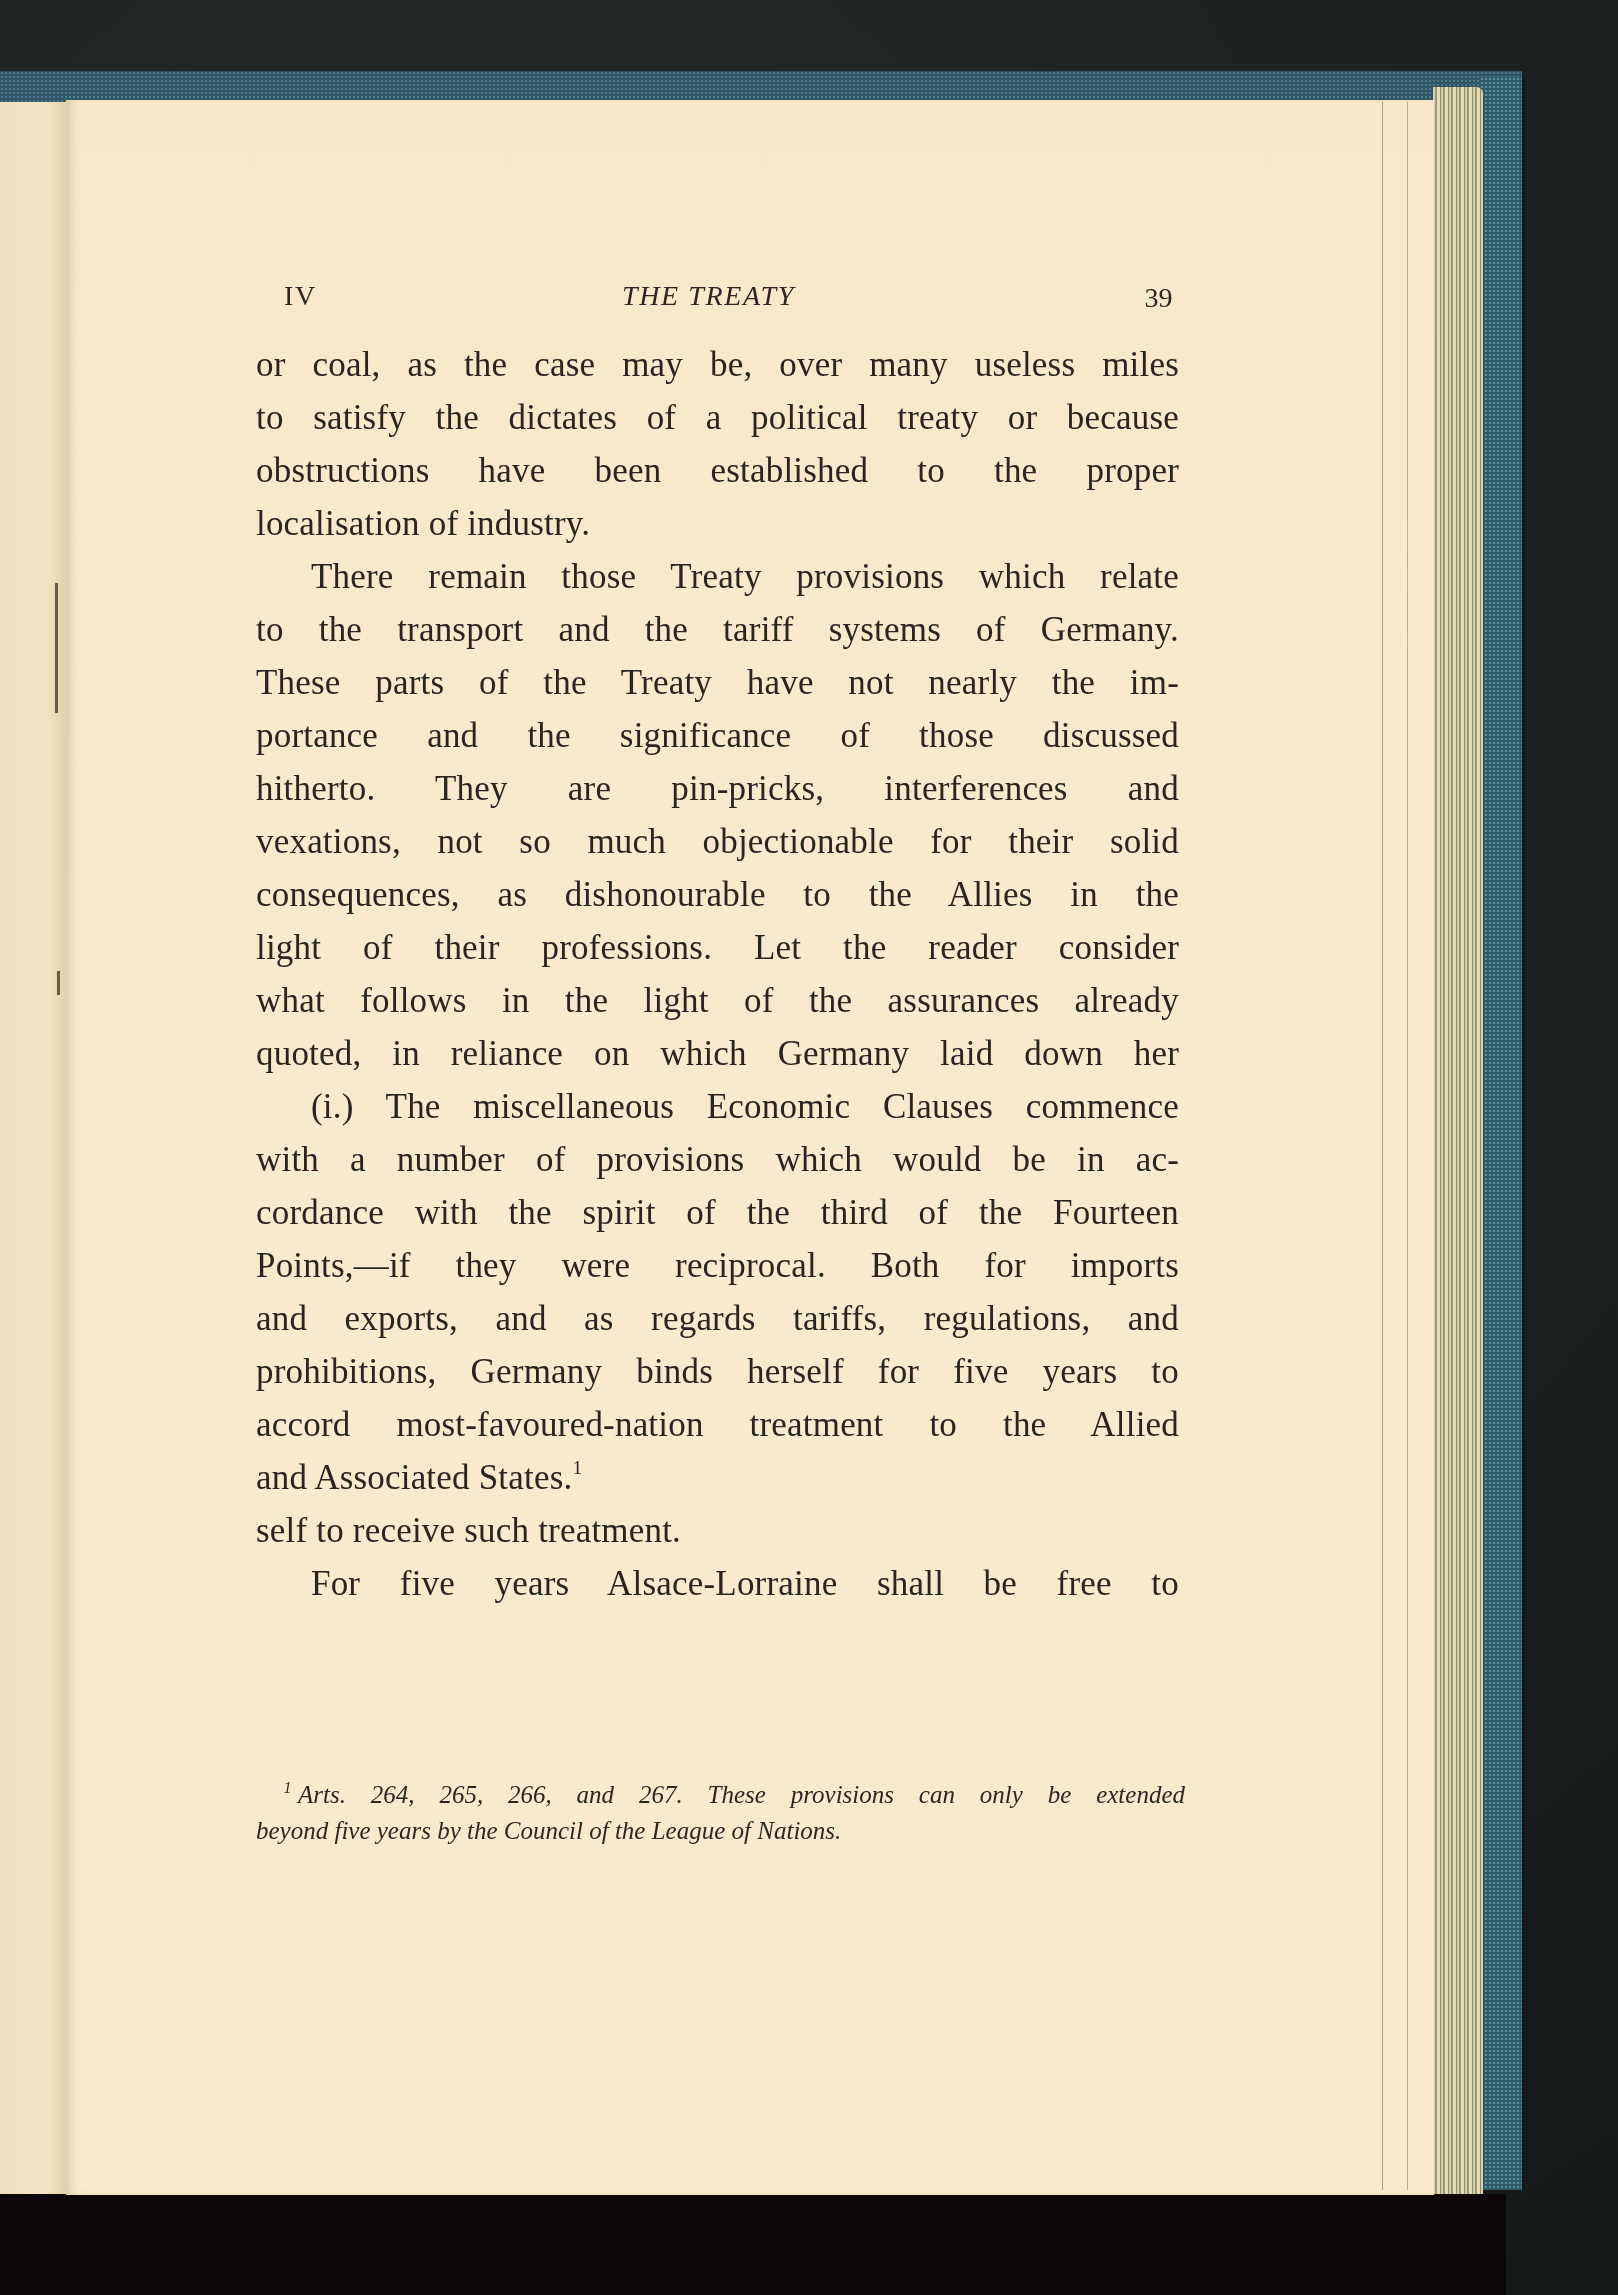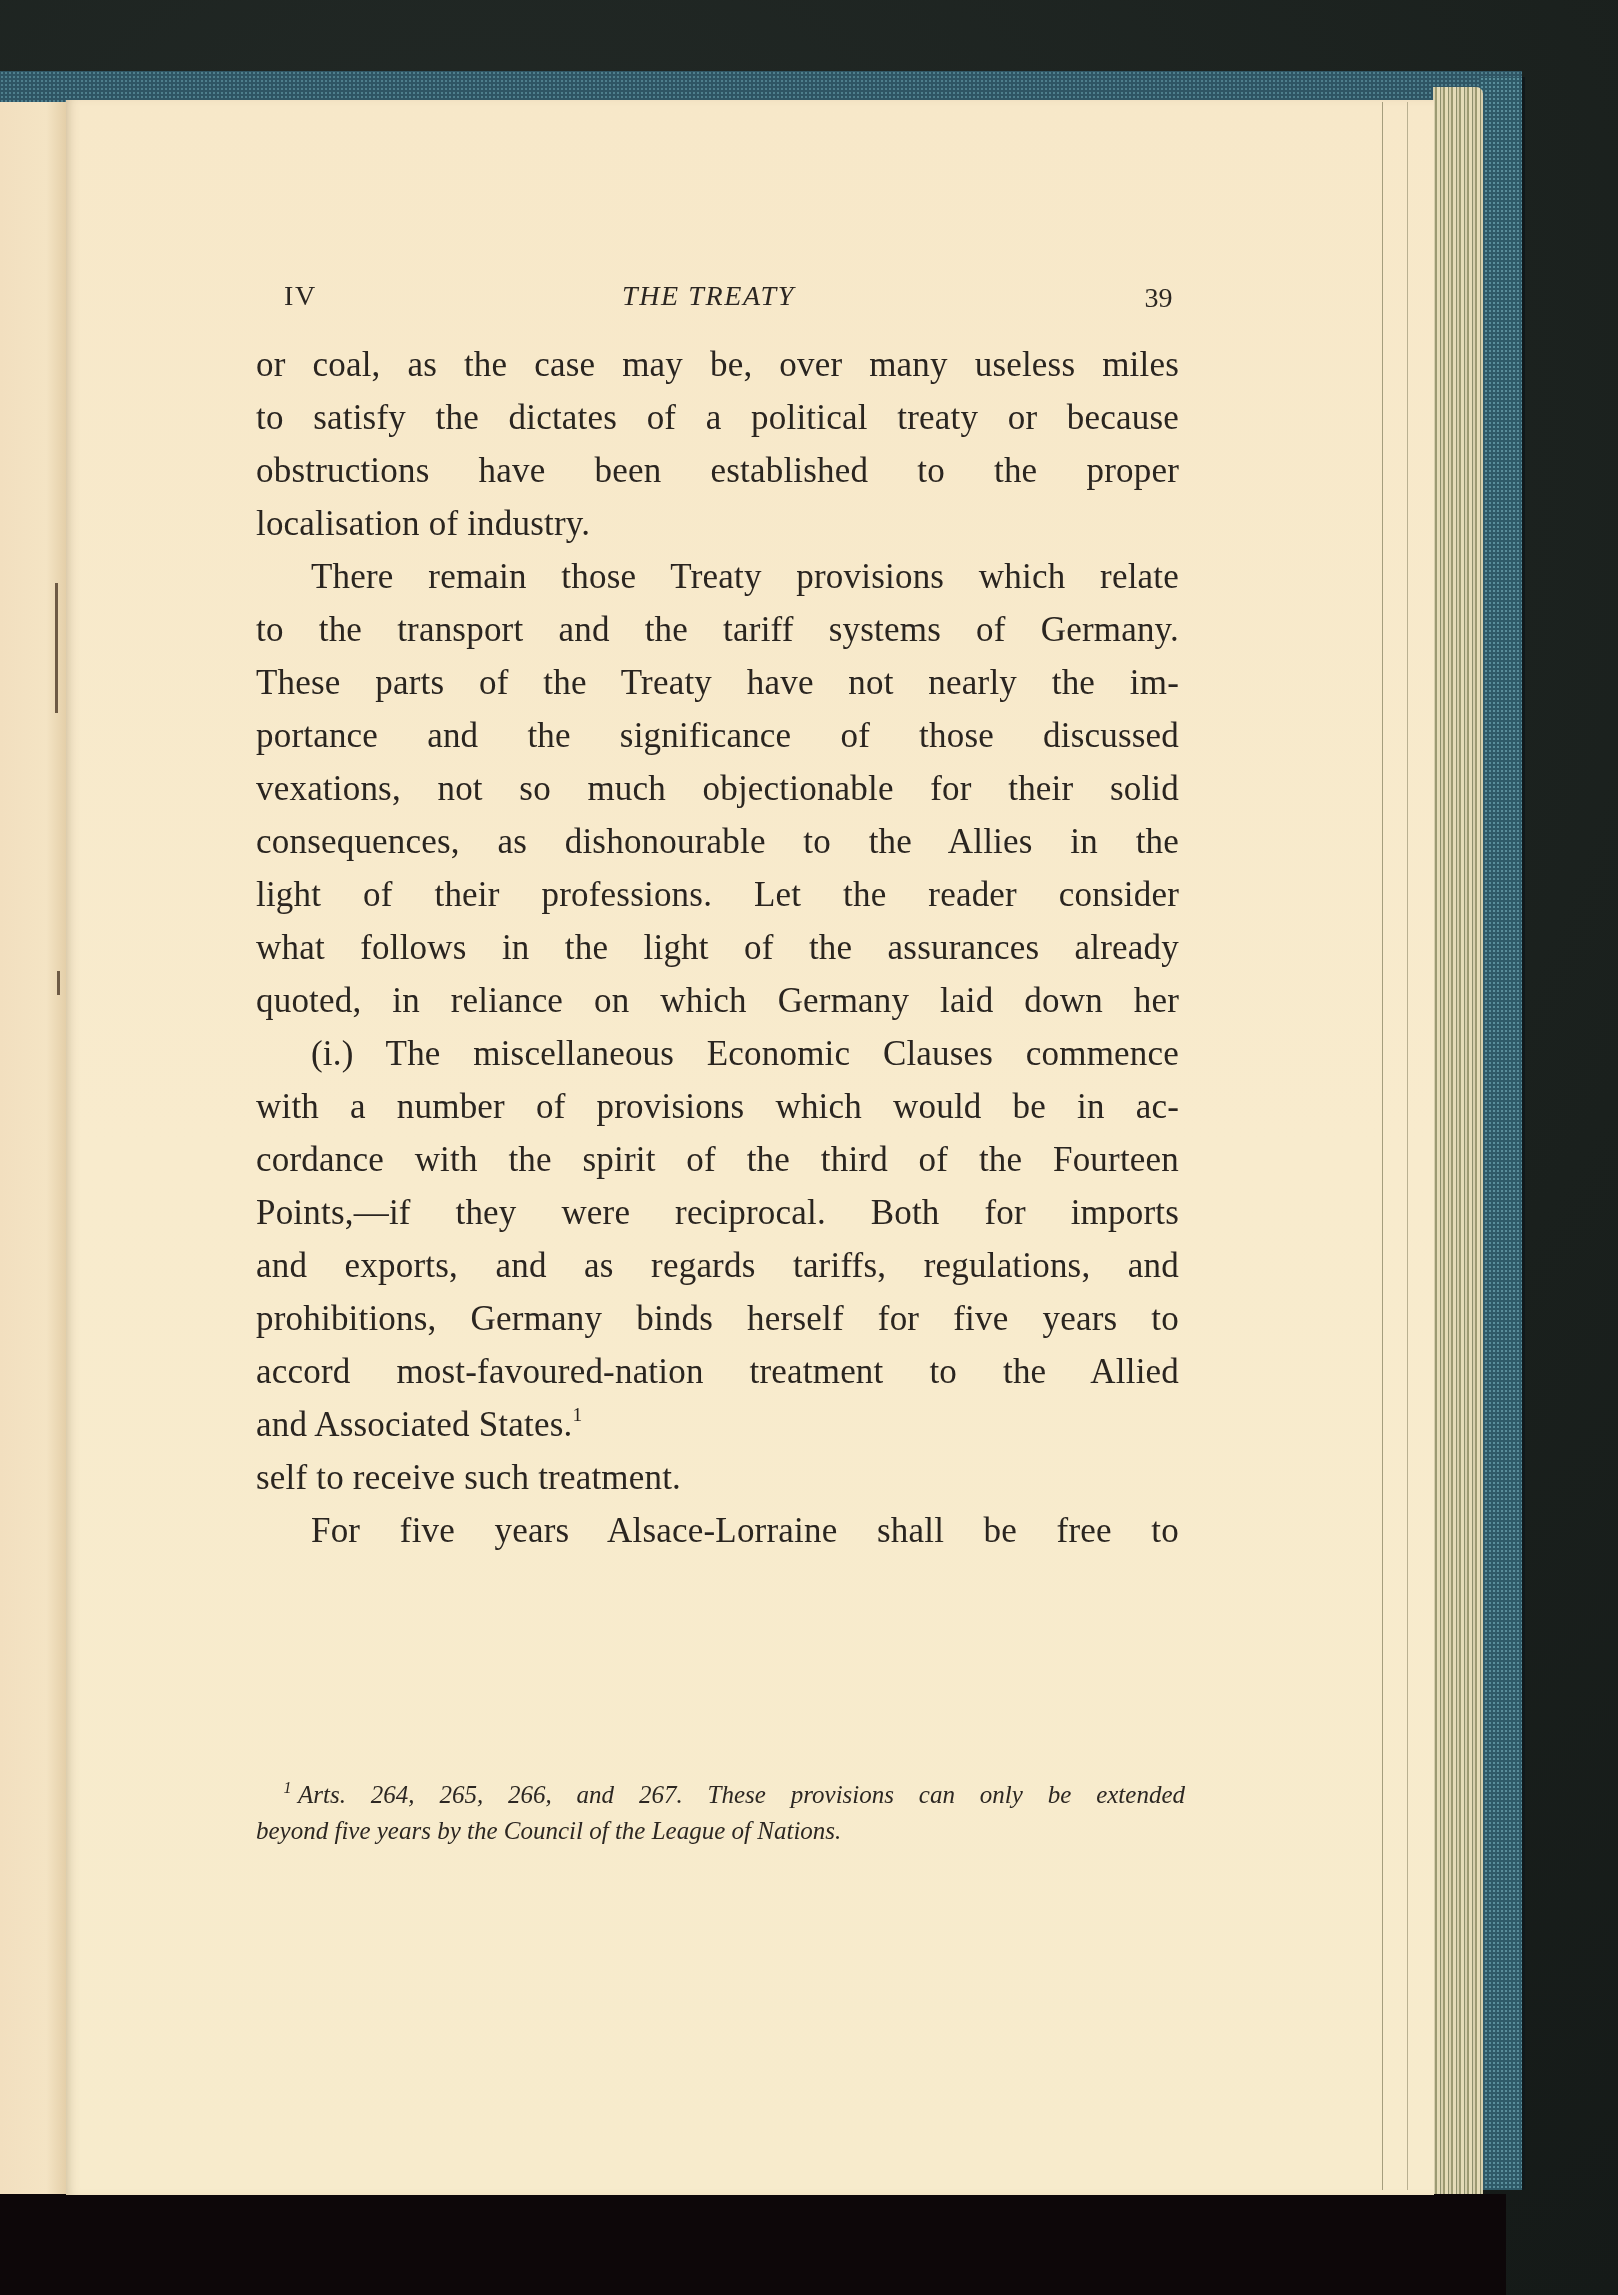--- a/index.html
+++ b/index.html
@@ -217,20 +217,21 @@
     <div class="line">obstructions have been established to the proper</div>
     <div class="line last">localisation of industry.</div>
   </div>
 
 
   <div>
     <div class="line indent">There remain those Treaty provisions which relate</div>
     <div class="line">to the transport and the tariff systems of Germany.</div>
     <div class="line">These parts of the Treaty have not nearly the im-</div>
     <div class="line">portance and the significance of those discussed</div>
+    <div class="line">hitherto. They are pin-pricks, interferences and</div>
     <div class="line">vexations, not so much objectionable for their solid</div>
     <div class="line">consequences, as dishonourable to the Allies in the</div>
     <div class="line">light of their professions. Let the reader consider</div>
     <div class="line">what follows in the light of the assurances already</div>
     <div class="line">quoted, in reliance on which Germany laid down her</div>
   </div>
 
   <div>
     <div class="line indent">(i.) The miscellaneous Economic Clauses commence</div>
     <div class="line">with a number of provisions which would be in ac-</div>

